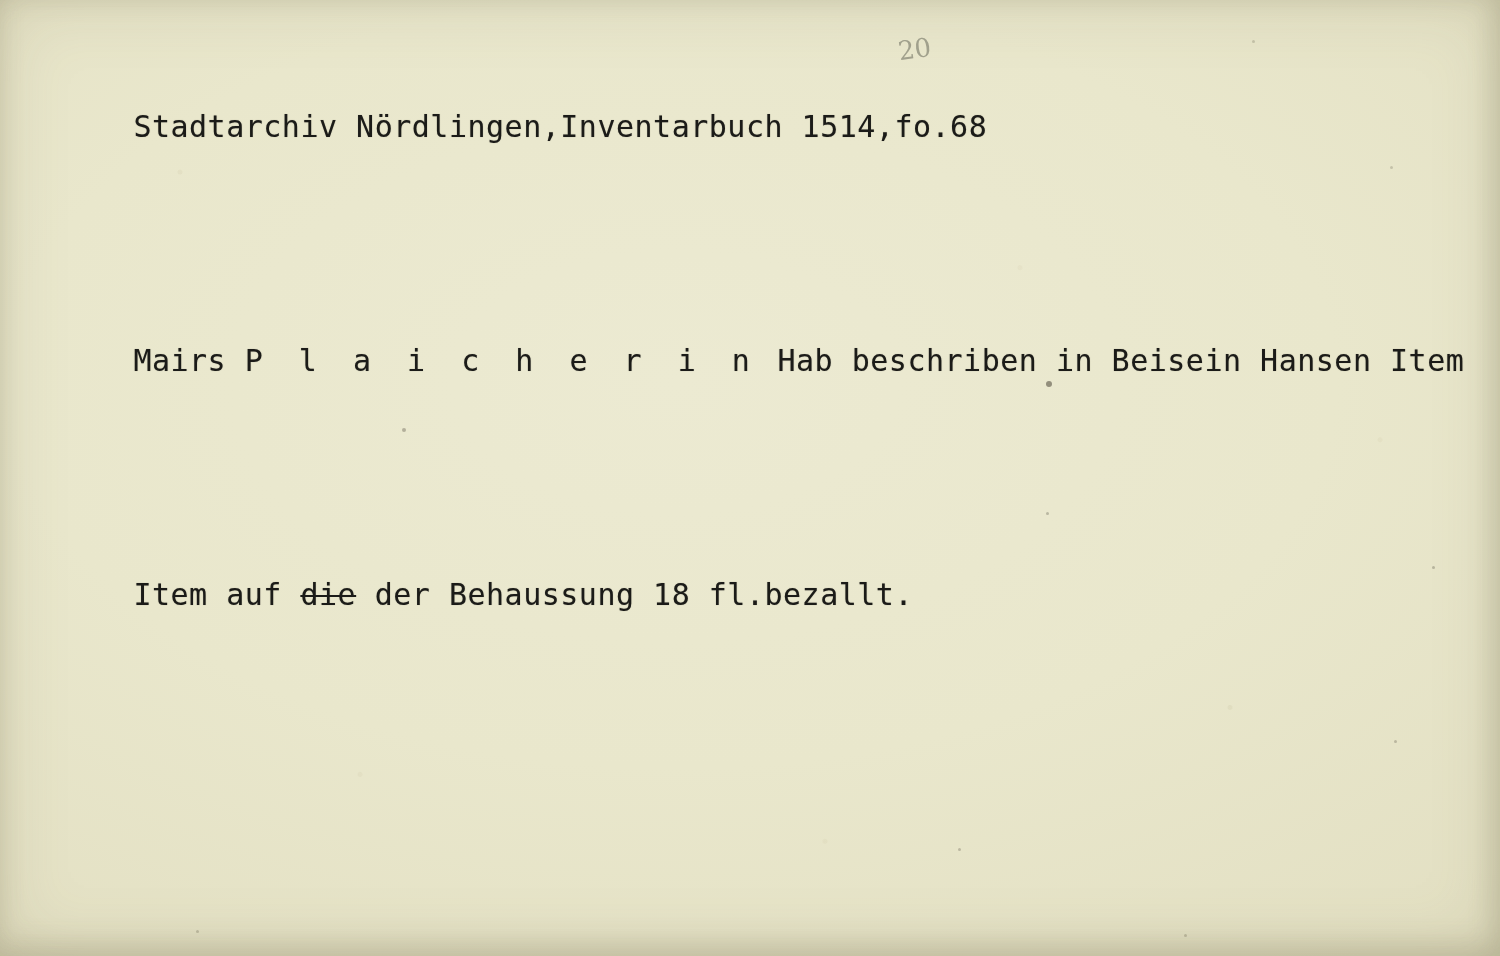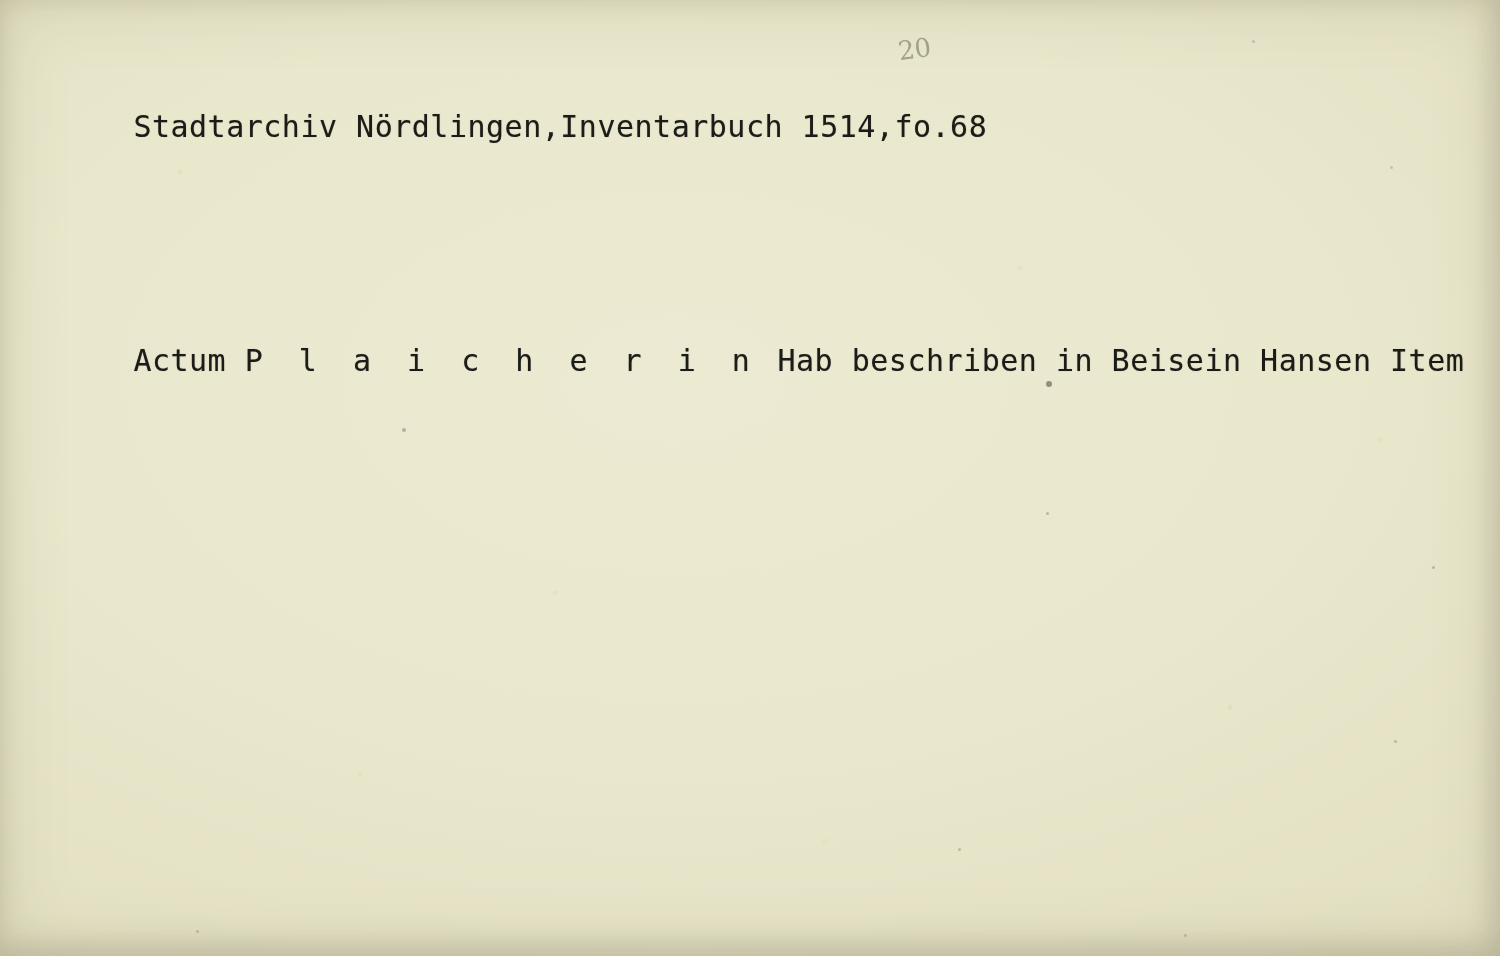--- a/index.html
+++ b/index.html
@@ -115,24 +115,27 @@
 
   <div id="grain"></div>
 
   <div id="text-block">
 
     <div class="line">
       <span>Stadtarchiv Nördlingen,Inventarbuch 1514,fo.68</span>
     </div>
 
     <div class="line">
-      <span>Actum </span><span class="wide">P l a i c h e r i n</span><span> Hab beschriben in Beisein Hansen Item</span>
+      <span>Mairs </span><span class="wide">P l a i c h e r i n</span><span> Hab beschriben in Beisein Hansen Item</span>
     </div>
 
 
+    <div class="line">
+      <span>Item auf </span><span class="strike">die</span><span> der Behaussung 18 fl.bezallt.</span>
+    </div>
 
   </div>
 
   <div id="pencil-note">20</div>
 
   <div class="speck s1"></div>
   <div class="speck s2"></div>
   <div class="speck s3"></div>
   <div class="speck s4"></div>
   <div class="speck s5"></div>

